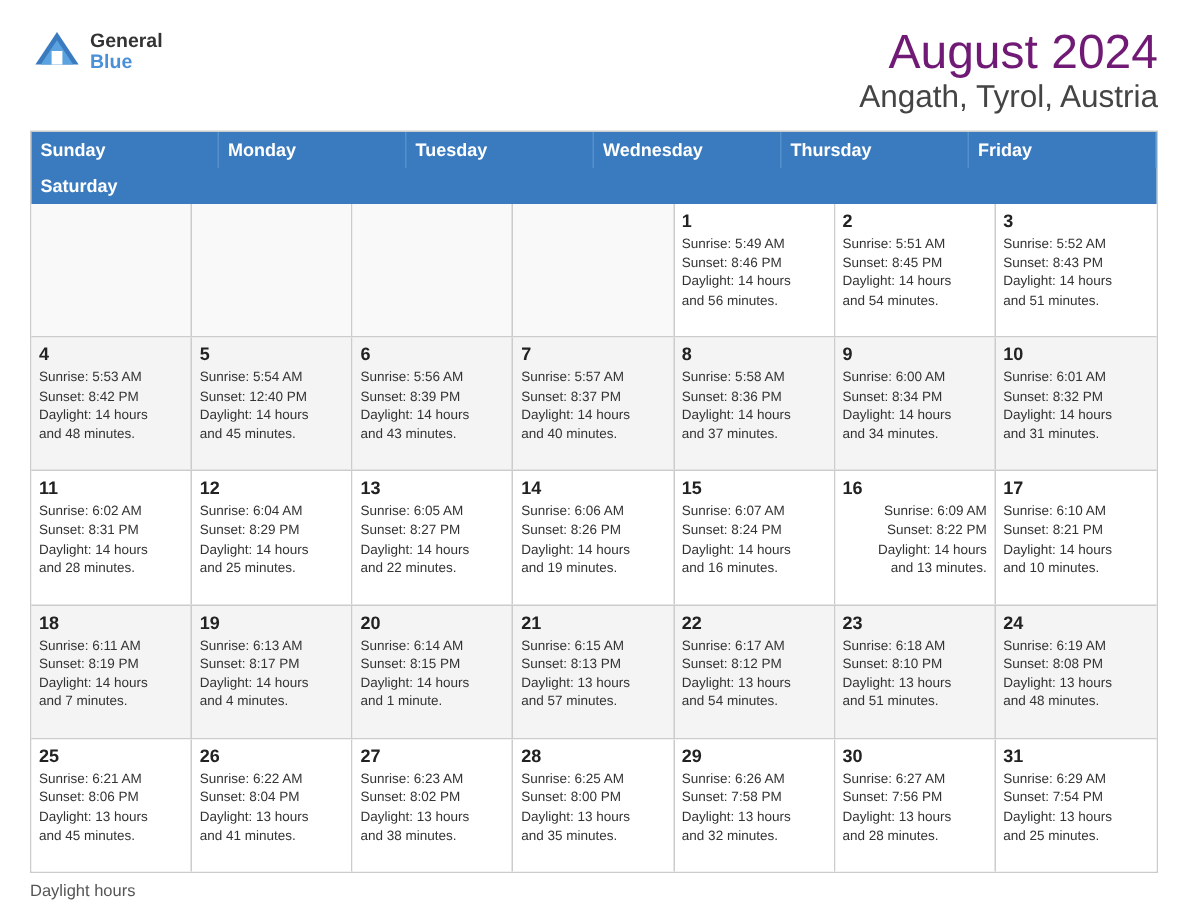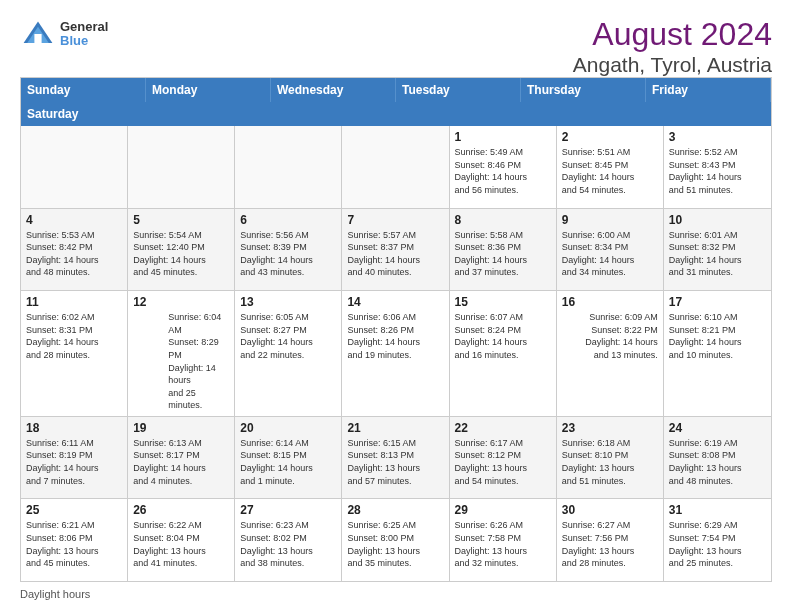--- a/index.html
+++ b/index.html
@@ -14,20 +14,21 @@
       width: 792px;
       height: 612px;
       padding: 16px 20px 12px 20px;
       display: flex;
       flex-direction: column;
     }
     .header {
       display: flex;
       justify-content: space-between;
       align-items: flex-start;
+      margin-bottom: 10px;
     }
     .logo {
       display: flex;
       align-items: center;
       gap: 4px;
     }
     .logo-text {
       display: flex;
       flex-direction: column;
       font-size: 13px;
@@ -136,22 +137,22 @@
     <div class="title-block">
       <h1>August 2024</h1>
       <h2>Angath, Tyrol, Austria</h2>
     </div>
   </div>
 
   <div class="calendar">
     <div class="cal-header-row">
     <div class="cal-header-cell">Sunday</div>
         <div class="cal-header-cell">Monday</div>
+        <div class="cal-header-cell">Tuesday</div>
         <div class="cal-header-cell">Wednesday</div>
-        <div class="cal-header-cell">Tuesday</div>
         <div class="cal-header-cell">Thursday</div>
         <div class="cal-header-cell">Friday</div>
         <div class="cal-header-cell">Saturday</div>
       </div>
     <div class="cal-body">
     <div class="cal-row">
           <div class="cal-cell empty"></div>
           <div class="cal-cell empty"></div>
           <div class="cal-cell empty"></div>
           <div class="cal-cell empty"></div>
@@ -231,21 +232,21 @@
         <div class="cal-row">
           <div class="cal-cell">
             <span class="day-num">11</span>
             <div class="day-info" style="white-space: pre-line;">Sunrise: 6:02 AM
 Sunset: 8:31 PM
 Daylight: 14 hours
 and 28 minutes.</div>
           </div>
           <div class="cal-cell">
             <span class="day-num">12</span>
-            <div class="day-info" style="white-space: pre-line; margin-left: 35px;">Sunrise: 6:04 AM
+            <div class="day-info" style="white-space: pre-line;">Sunrise: 6:04 AM
 Sunset: 8:29 PM
 Daylight: 14 hours
 and 25 minutes.</div>
           </div>
           <div class="cal-cell">
             <span class="day-num">13</span>
             <div class="day-info" style="white-space: pre-line;">Sunrise: 6:05 AM
 Sunset: 8:27 PM
 Daylight: 14 hours
 and 22 minutes.</div>

